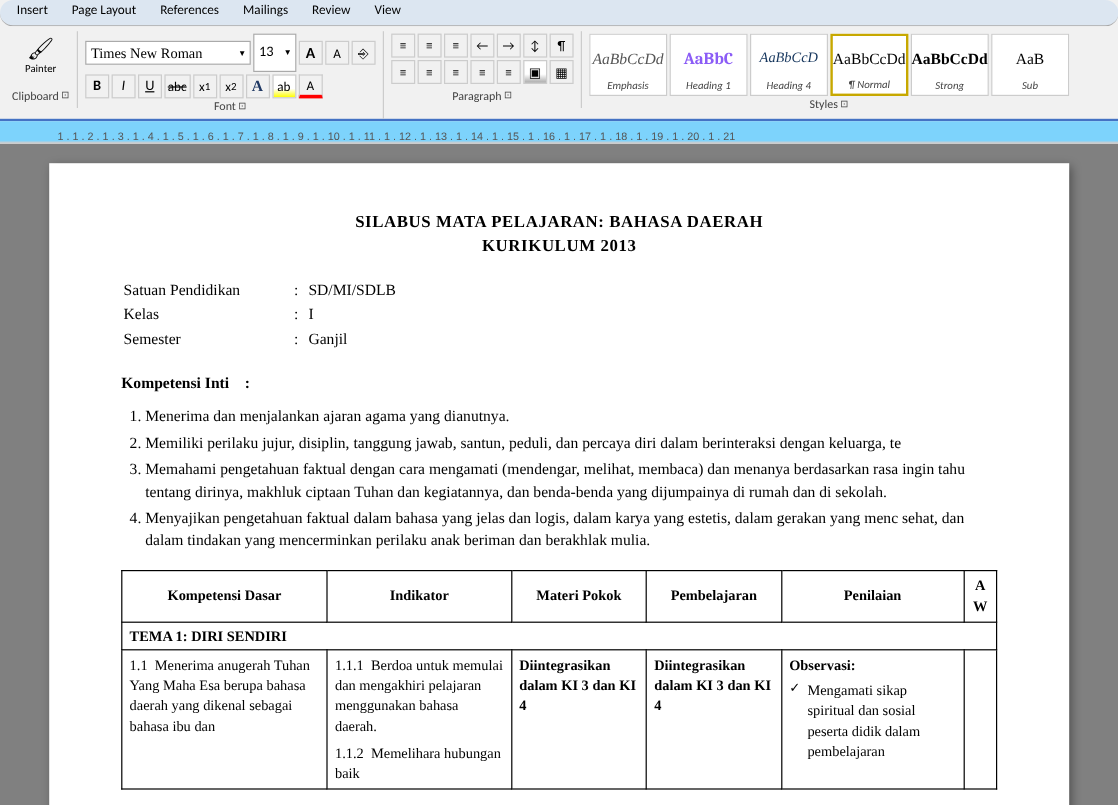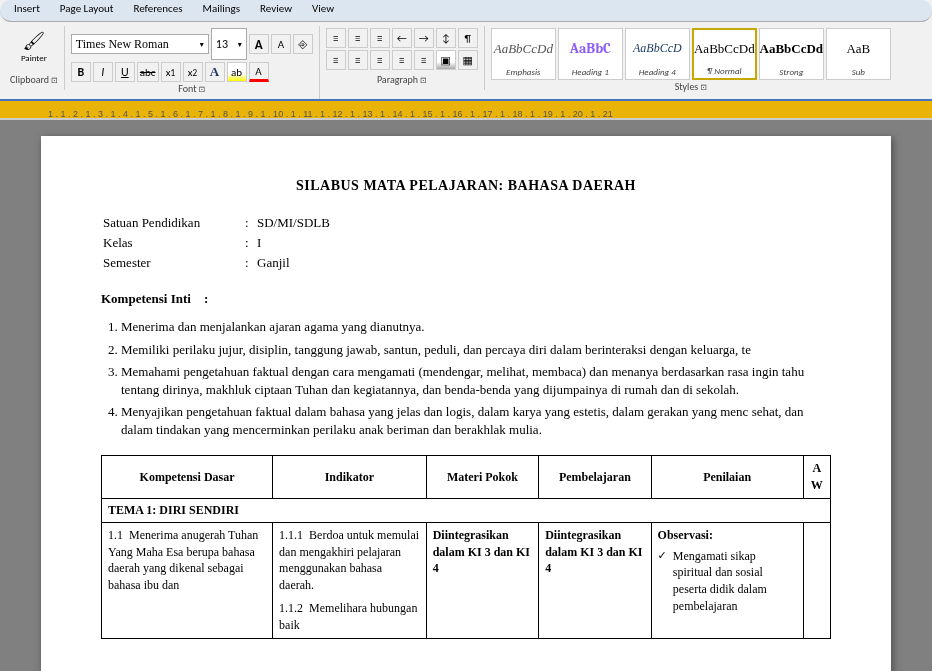--- a/index.html
+++ b/index.html
@@ -172,21 +172,21 @@
       align-items: center;
       padding: 2px 6px;
       cursor: pointer;
       font-size: 9px;
       font-family: Calibri, Arial, sans-serif;
       min-width: 44px;
     }
 
     
     .ruler {
-      background: #eab308;
+      background: #7dd3fc;
       height: 18px;
       border-bottom: 1px solid #ccc;
       display: flex;
       align-items: center;
       padding-left: 48px;
       font-size: 9px;
       font-family: Arial, sans-serif;
       color: #555;
       overflow: hidden;
     }
@@ -449,20 +449,21 @@
       <span style="position:absolute;left:0;">1 . 1 . 2 . 1 . 3 . 1 . 4 . 1 . 5 . 1 . 6 . 1 . 7 . 1 . 8 . 1 . 9 . 1 . 10 . 1 . 11 . 1 . 12 . 1 . 13 . 1 . 14 . 1 . 15 . 1 . 16 . 1 . 17 . 1 . 18 . 1 . 19 . 1 . 20 . 1 . 21</span>
     </div>
   </div>
 </div>
 
 <div class="doc-area">
   <div class="page">
 
     <div class="page-title">
       <div>SILABUS MATA PELAJARAN: BAHASA DAERAH</div>
+      <div>KURIKULUM 2013</div>
     </div>
 
     <table class="meta-table">
       <tbody>
           <tr>
         <td>Satuan Pendidikan</td>
         <td>:</td>
         <td>SD/MI/SDLB</td>
       </tr>
       <tr>

